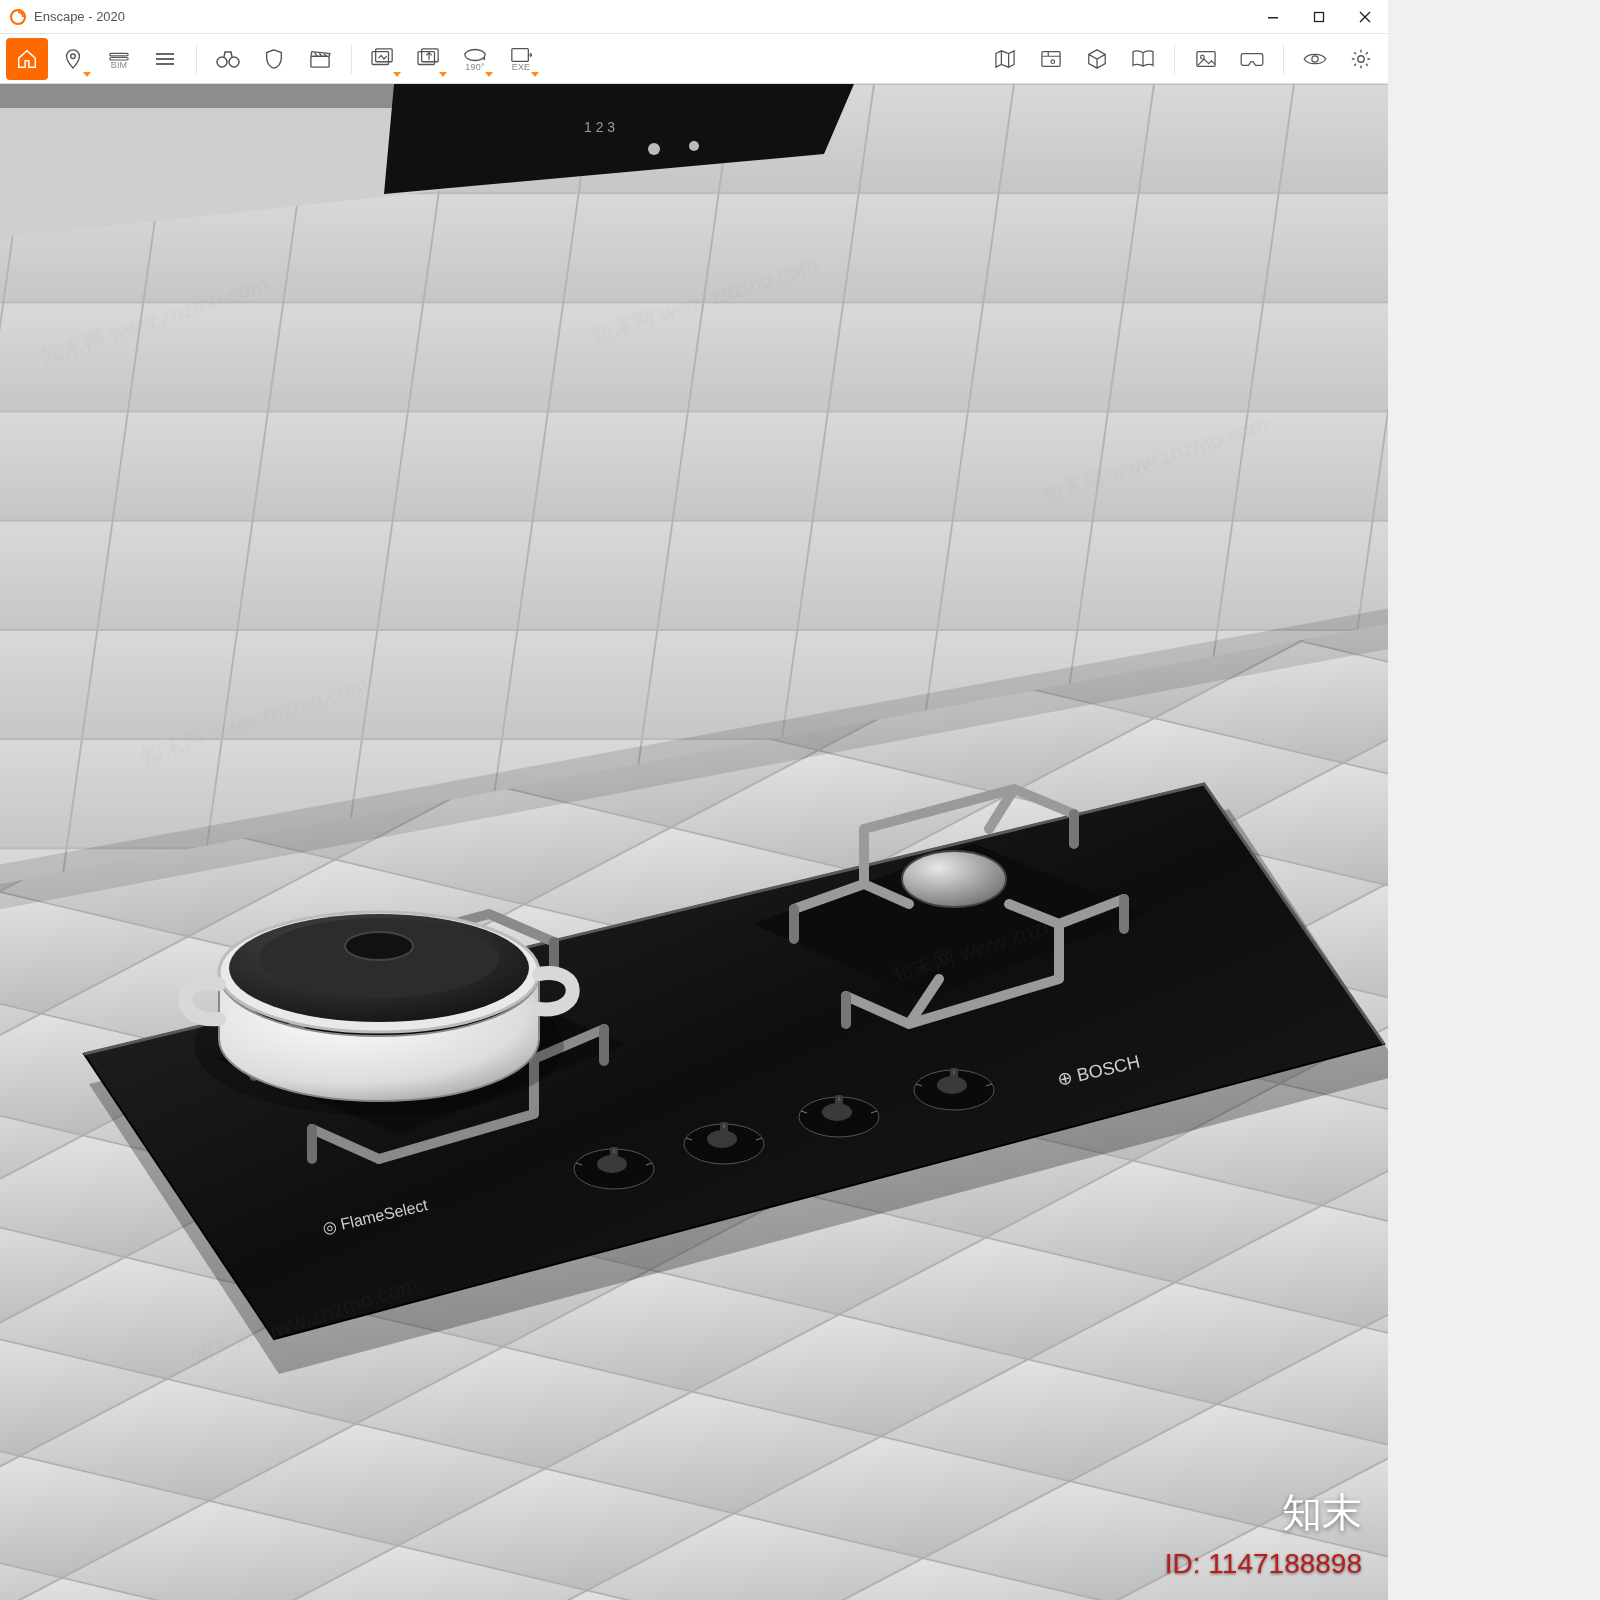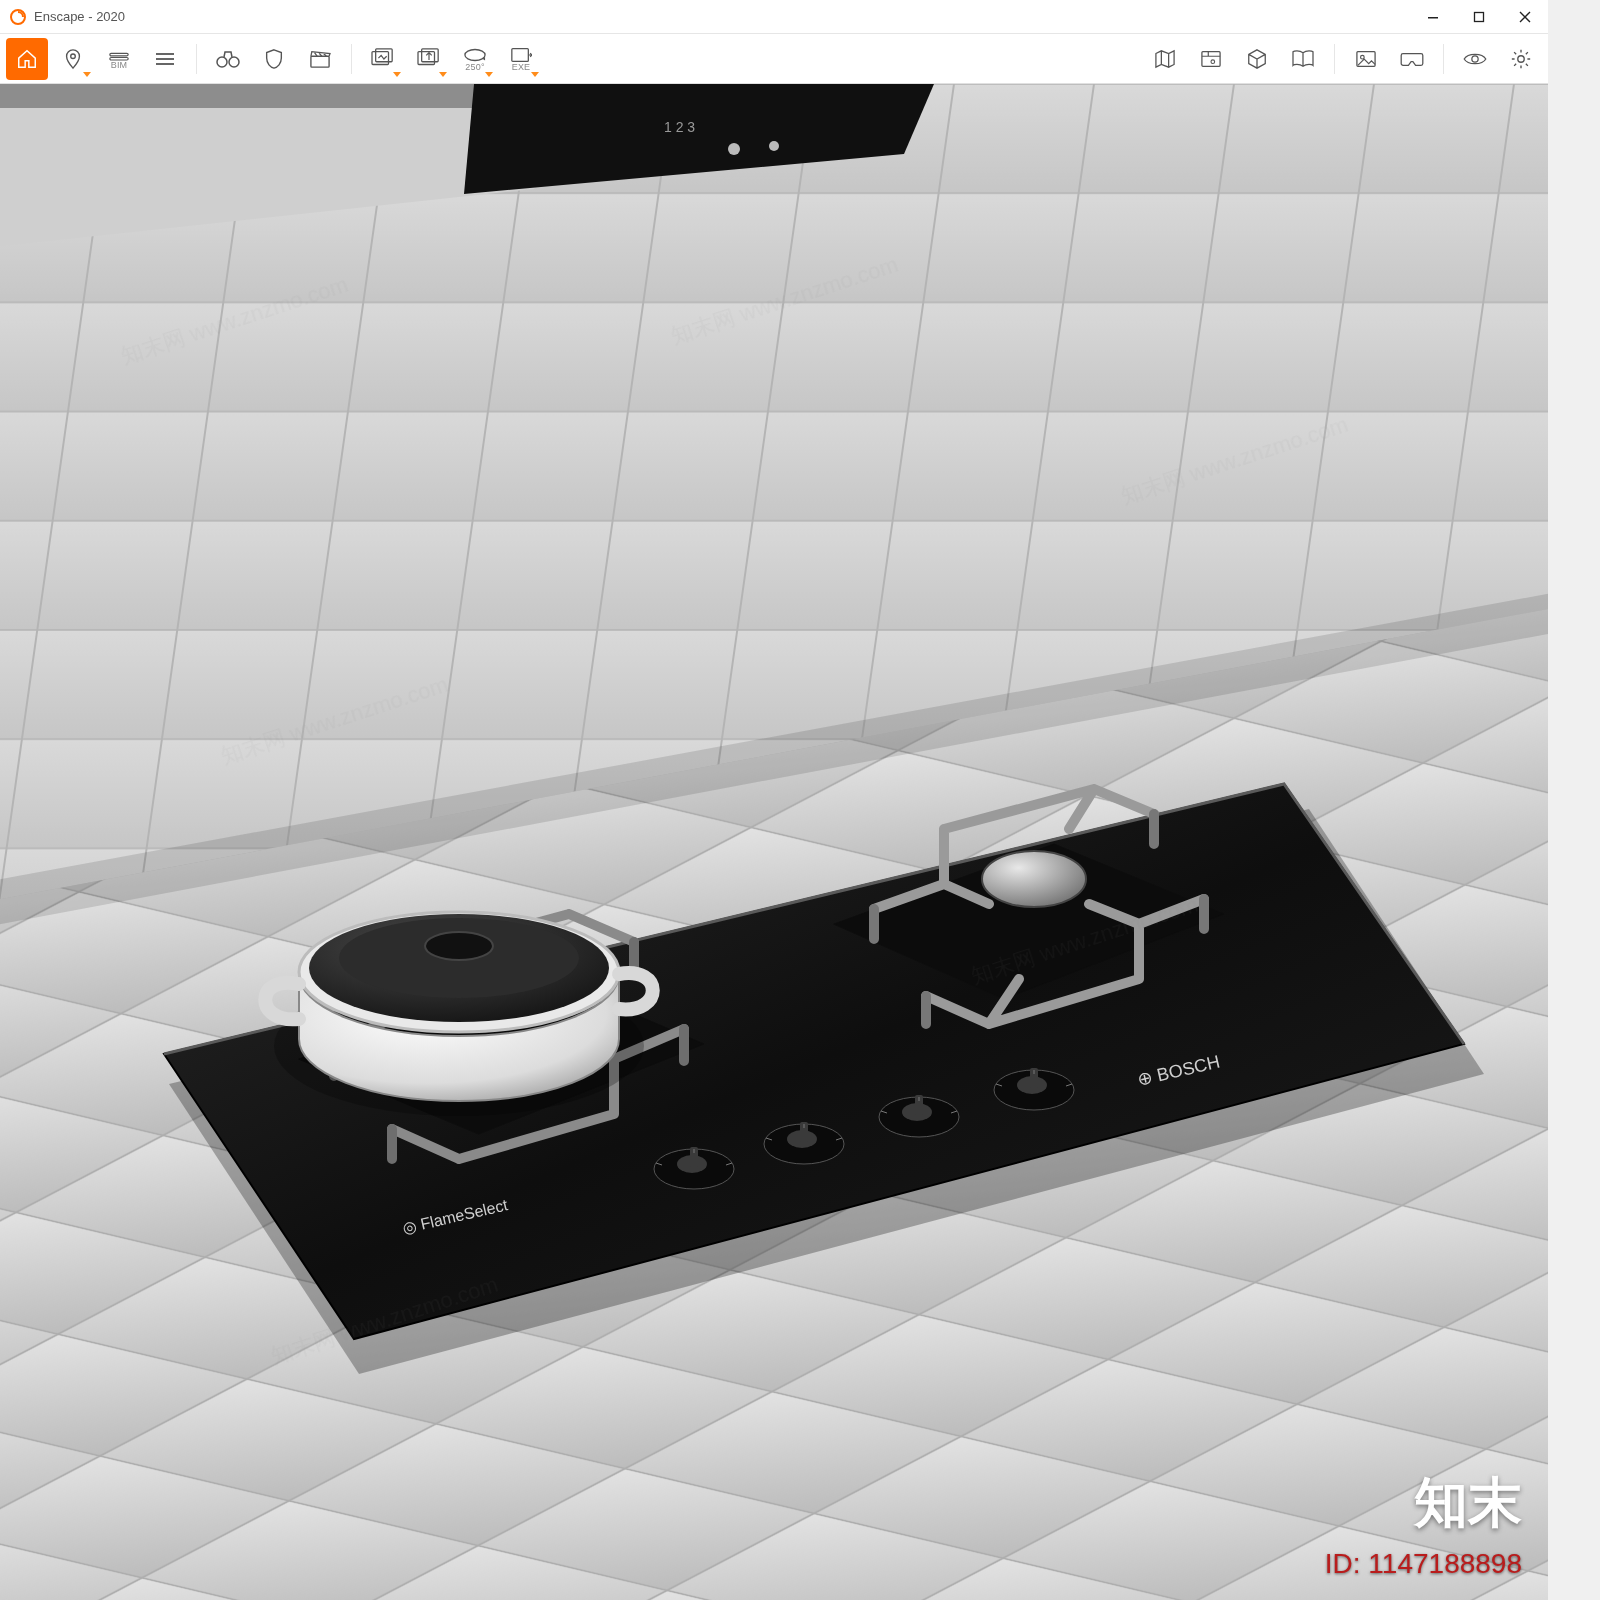--- a/index.html
+++ b/index.html
@@ -1,17 +1,17 @@
 <!DOCTYPE html>
 <html><head>
 <meta charset="utf-8">
 <style>
   * { margin: 0; padding: 0; box-sizing: border-box; }
   html, body { width: 1600px; height: 1600px; font-family: "Segoe UI", Arial, sans-serif; background: #f0f0f0; overflow: hidden; }
-  .window { width: 1548px; height: 1600px; display: flex; flex-direction: column; background: #fff; position: relative; }
+  .window { width: 1388px; height: 1600px; display: flex; flex-direction: column; background: #fff; position: relative; }
 
   
   .titlebar {
     height: 34px; display: flex; align-items: center; justify-content: space-between;
     background: #ffffff; border-bottom: 1px solid #e6e6e6; padding: 0 0 0 10px;
     font-size: 13px; color: #555;
   }
   .titlebar-left { display: flex; align-items: center; gap: 8px; }
   .titlebar-left .app-icon { width: 16px; height: 16px; }
   .titlebar-left .app-icon svg { display:block; }
@@ -36,21 +36,21 @@
   .hamb span { width:18px; height:2px; background:#666; display:block;}
 
   
   .viewport { flex:1; position:relative; overflow:hidden; background:#bfbfbf; }
   .viewport svg.scene { position:absolute; inset:0; width:100%; height:100%; display:block; }
 
   .chev-top { position:absolute; top:0; left:50%; transform:translateX(-50%); color:#ff8c1a; font-size:14px; pointer-events:none;}
 
   
   .scene-text { position:absolute; pointer-events:none; }
-  .brand-corner { right:26px; bottom:60px; font-size:54px; font-weight:700; color:#fff; text-shadow:0 2px 5px rgba(0,0,0,.45); }
+  .brand-corner { right:26px; bottom:60px; font-size:40px; font-weight:400; color:#fff; text-shadow:0 2px 5px rgba(0,0,0,.45); }
   .id-corner { right:26px; bottom:20px; font-size:28px; color:#b91c1c; text-shadow:0 1px 3px rgba(0,0,0,.55); }
 
 </style>
 </head>
 <body>
 
 <div class="window">
 
   <div class="titlebar">
     <div class="titlebar-left">
@@ -143,21 +143,21 @@
             <rect x="5" y="1" width="18" height="14" rx="1" fill="none" stroke="currentColor" stroke-width="1.4"></rect>
             <path d="M13 13 V5 M10 8 L13 5 L16 8" fill="none" stroke="currentColor" stroke-width="1.3"></path>
           </svg>
         <span class="chev"></span>
       </div>
       <div class="tbtn">
         <svg width="22" height="18" viewBox="0 0 24 16">
             <ellipse cx="12" cy="8" rx="11" ry="6" fill="none" stroke="currentColor" stroke-width="1.4"></ellipse>
             <path d="M20 12 L23 10 L23 14 Z" fill="currentColor"></path>
           </svg>
-        <span class="tiny">250°</span>
+        <span class="tiny">190°</span>
         <span class="chev"></span>
       </div>
       <div class="tbtn">
         <svg width="22" height="18" viewBox="0 0 24 18">
             <rect x="2" y="2" width="18" height="14" rx="1" fill="none" stroke="currentColor" stroke-width="1.4"></rect>
             <path d="M20 9 H24 M22 7 L24 9 L22 11" fill="none" stroke="currentColor" stroke-width="1.3"></path>
           </svg>
         <span class="tiny">EXE</span>
         <span class="chev"></span>
       </div>

